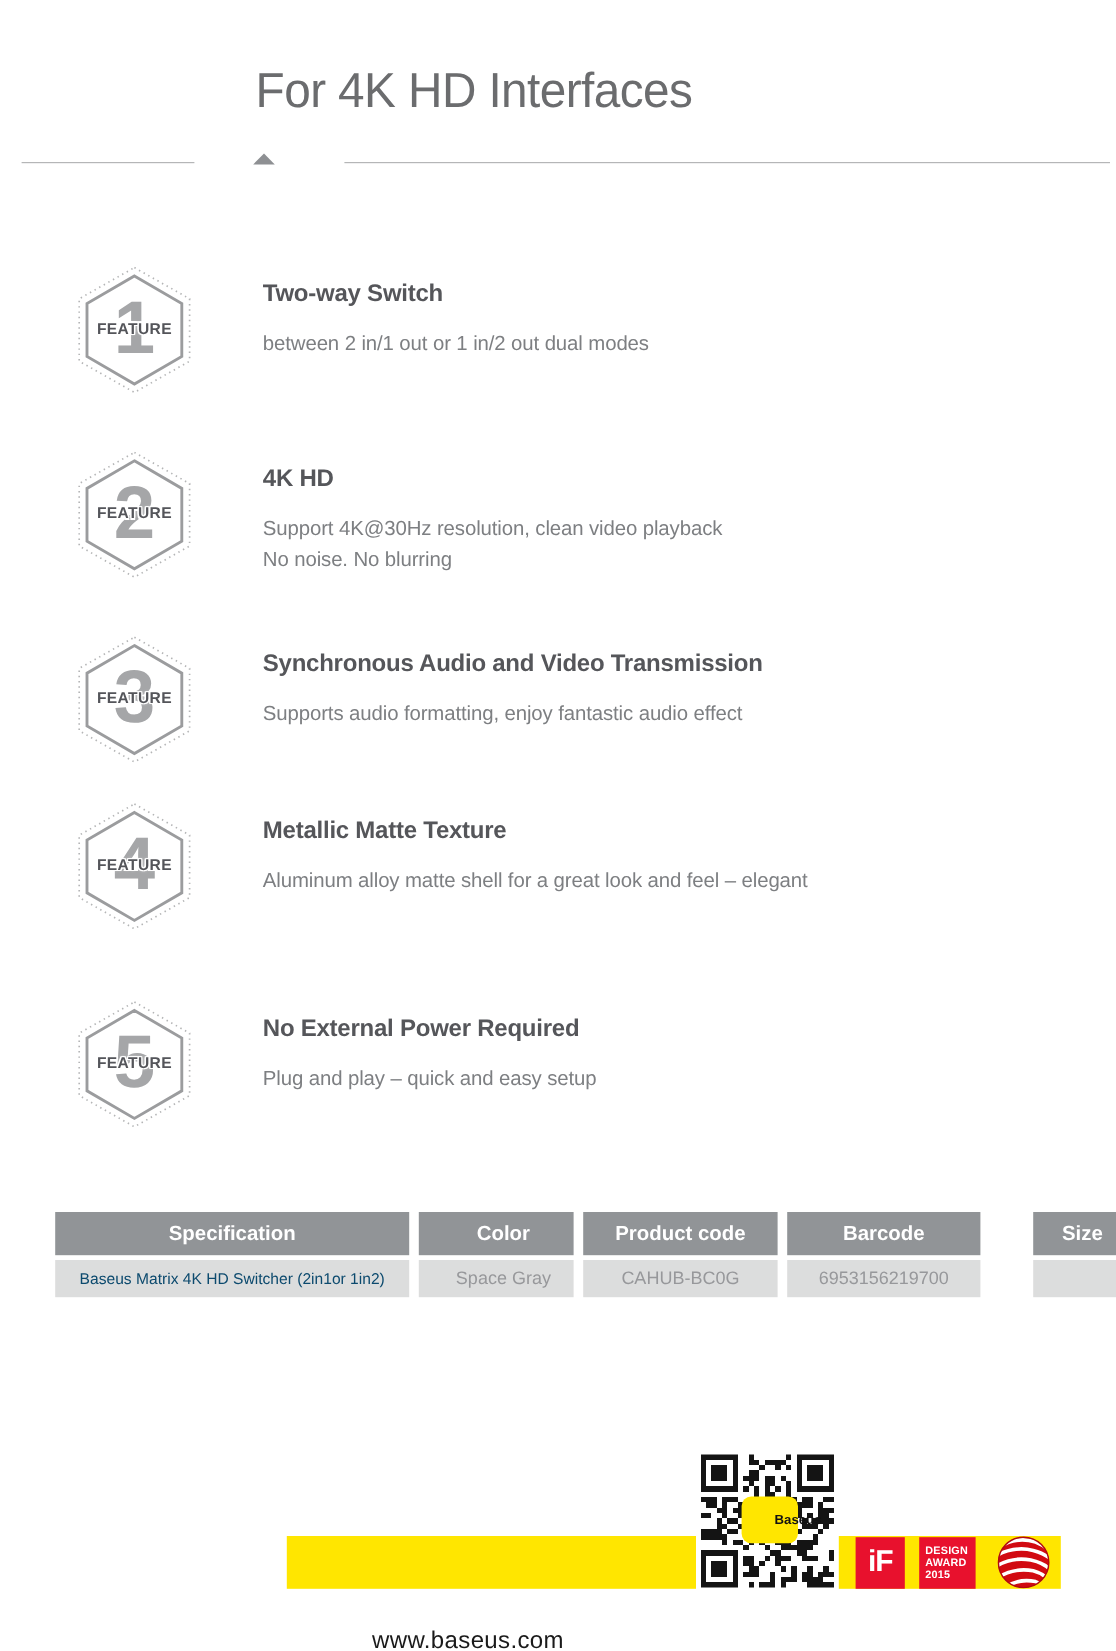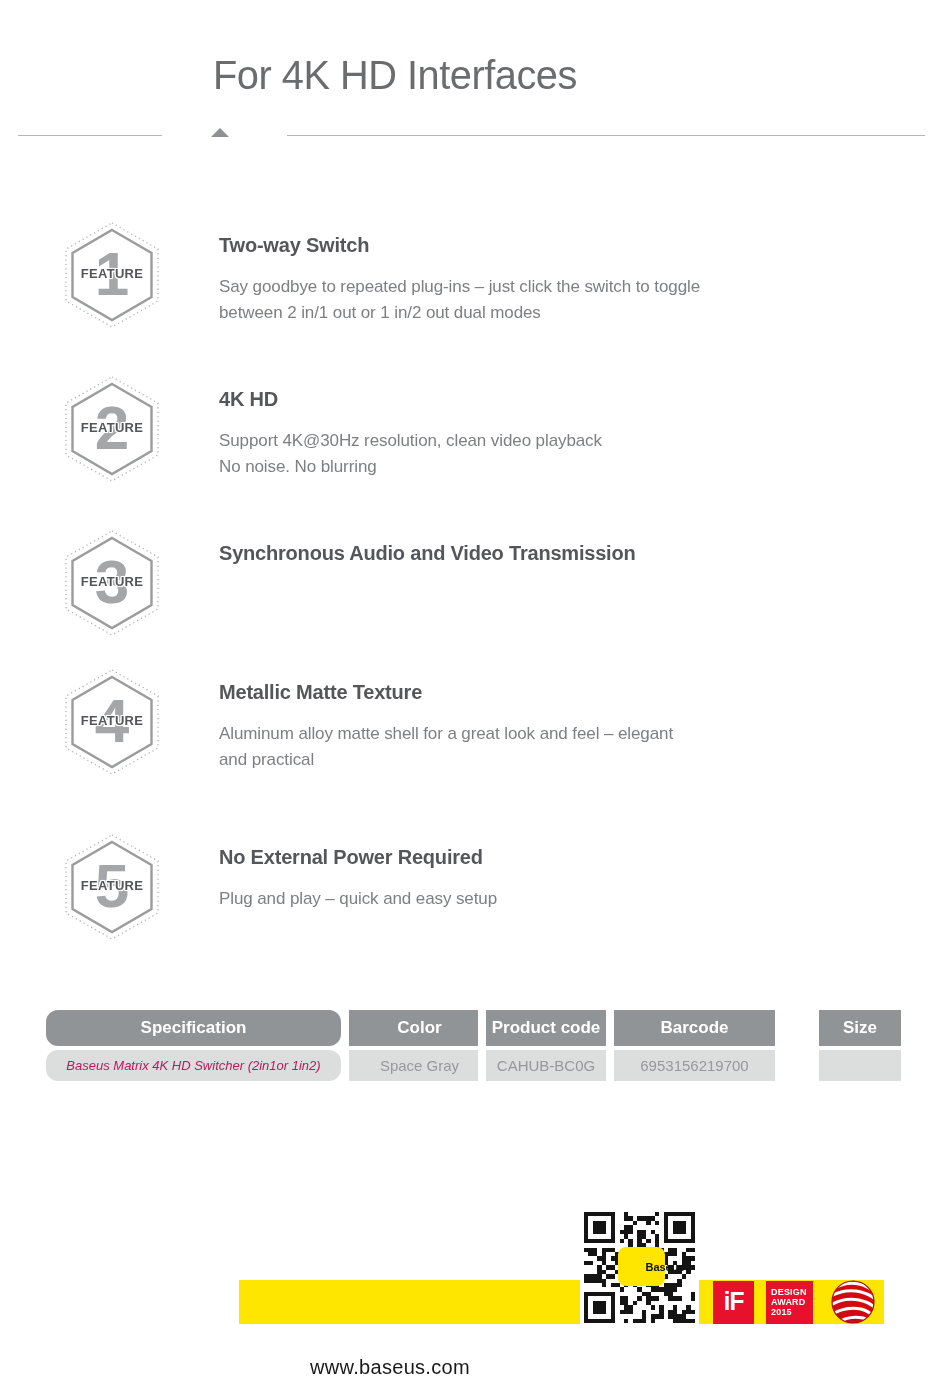--- a/index.html
+++ b/index.html
@@ -51,22 +51,22 @@
   
   .spec-table { position:absolute; left:46px; top:1010px; width:840px; }
   .trow { display:flex; gap:8px; }
   .trow.head { margin-bottom:4px; }
   .cell {
     display:flex; align-items:center; justify-content:center;
     text-align:center; flex:0 0 auto;
   }
   .head .cell { height:36px; background:#919497; color:#ffffff; font-size:17px; font-weight:600; }
   .body .cell { height:31px; background:#dcdddd; color:#97989b; font-size:15px; }
-  .c0 { width:295px;border-radius:12px; } .c1 { width:129px;padding-left:12px; } .c2 { width:120px; } .c3 { width:161px; } .c4 { width:82px;margin-left:36px; }
-  .body .c0 { font-size:13px; color:#be185d;font-style:italic; }
+  .c0 { width:295px; } .c1 { width:129px;padding-left:12px; } .c2 { width:162px; } .c3 { width:161px; } .c4 { width:82px;margin-left:36px; }
+  .body .c0 { font-size:13px; color:#0c4a6e; }
   
   .yellow-bar {
     position:absolute; left:239px; top:1280px; width:645px; height:44px;
     z-index:1;
   }
   .website {
     position:absolute; left:270px; top:1356px; width:240px; text-align:center;
     font-size:20px; color:#1a1a1a; letter-spacing:0.3px; z-index:2;
   }
   .qr {
@@ -108,21 +108,20 @@
       <svg viewBox="0 0 96 106">
         <polygon points="48,1 94,27 94,79 48,105 2,79 2,27" fill="none" stroke="#b4b5b6" stroke-width="1.4" stroke-dasharray="1.2,3.2"></polygon>
         <polygon points="48,8 87.5,31 87.5,75 48,98 8.5,75 8.5,31" fill="#ffffff" stroke="#9b9c9e" stroke-width="2.4"></polygon>
       </svg>
       <div class="badge-num">1</div>
       <div class="badge-label">FEATURE</div>
     </div>
     <div class="ftext">
       <h2>Two-way Switch</h2>
       <div class="fbody">
-        <div class="fline">Say goodbye to repeated plug-ins – just click the switch to toggle</div>
         <div class="fline">between 2 in/1 out or 1 in/2 out dual modes</div>
       </div>
     </div>
   </div>
 
   <div class="feature" style="top:376px">
     <div class="badge">
       <svg viewBox="0 0 96 106">
         <polygon points="48,1 94,27 94,79 48,105 2,79 2,27" fill="none" stroke="#b4b5b6" stroke-width="1.4" stroke-dasharray="1.2,3.2"></polygon>
         <polygon points="48,8 87.5,31 87.5,75 48,98 8.5,75 8.5,31" fill="#ffffff" stroke="#9b9c9e" stroke-width="2.4"></polygon>
@@ -143,37 +142,39 @@
     <div class="badge">
       <svg viewBox="0 0 96 106">
         <polygon points="48,1 94,27 94,79 48,105 2,79 2,27" fill="none" stroke="#b4b5b6" stroke-width="1.4" stroke-dasharray="1.2,3.2"></polygon>
         <polygon points="48,8 87.5,31 87.5,75 48,98 8.5,75 8.5,31" fill="#ffffff" stroke="#9b9c9e" stroke-width="2.4"></polygon>
       </svg>
       <div class="badge-num">3</div>
       <div class="badge-label">FEATURE</div>
     </div>
     <div class="ftext">
       <h2>Synchronous Audio and Video Transmission</h2>
+      <div class="fbody">
+        <div class="fline">Supports audio formatting, enjoy fantastic audio effect</div>
+      </div>
     </div>
   </div>
 
   <div class="feature" style="top:669px">
     <div class="badge">
       <svg viewBox="0 0 96 106">
         <polygon points="48,1 94,27 94,79 48,105 2,79 2,27" fill="none" stroke="#b4b5b6" stroke-width="1.4" stroke-dasharray="1.2,3.2"></polygon>
         <polygon points="48,8 87.5,31 87.5,75 48,98 8.5,75 8.5,31" fill="#ffffff" stroke="#9b9c9e" stroke-width="2.4"></polygon>
       </svg>
       <div class="badge-num">4</div>
       <div class="badge-label">FEATURE</div>
     </div>
     <div class="ftext">
       <h2>Metallic Matte Texture</h2>
       <div class="fbody">
         <div class="fline">Aluminum alloy matte shell for a great look and feel – elegant</div>
-        <div class="fline">and practical</div>
       </div>
     </div>
   </div>
 
   <div class="feature" style="top:834px">
     <div class="badge">
       <svg viewBox="0 0 96 106">
         <polygon points="48,1 94,27 94,79 48,105 2,79 2,27" fill="none" stroke="#b4b5b6" stroke-width="1.4" stroke-dasharray="1.2,3.2"></polygon>
         <polygon points="48,8 87.5,31 87.5,75 48,98 8.5,75 8.5,31" fill="#ffffff" stroke="#9b9c9e" stroke-width="2.4"></polygon>
       </svg>

